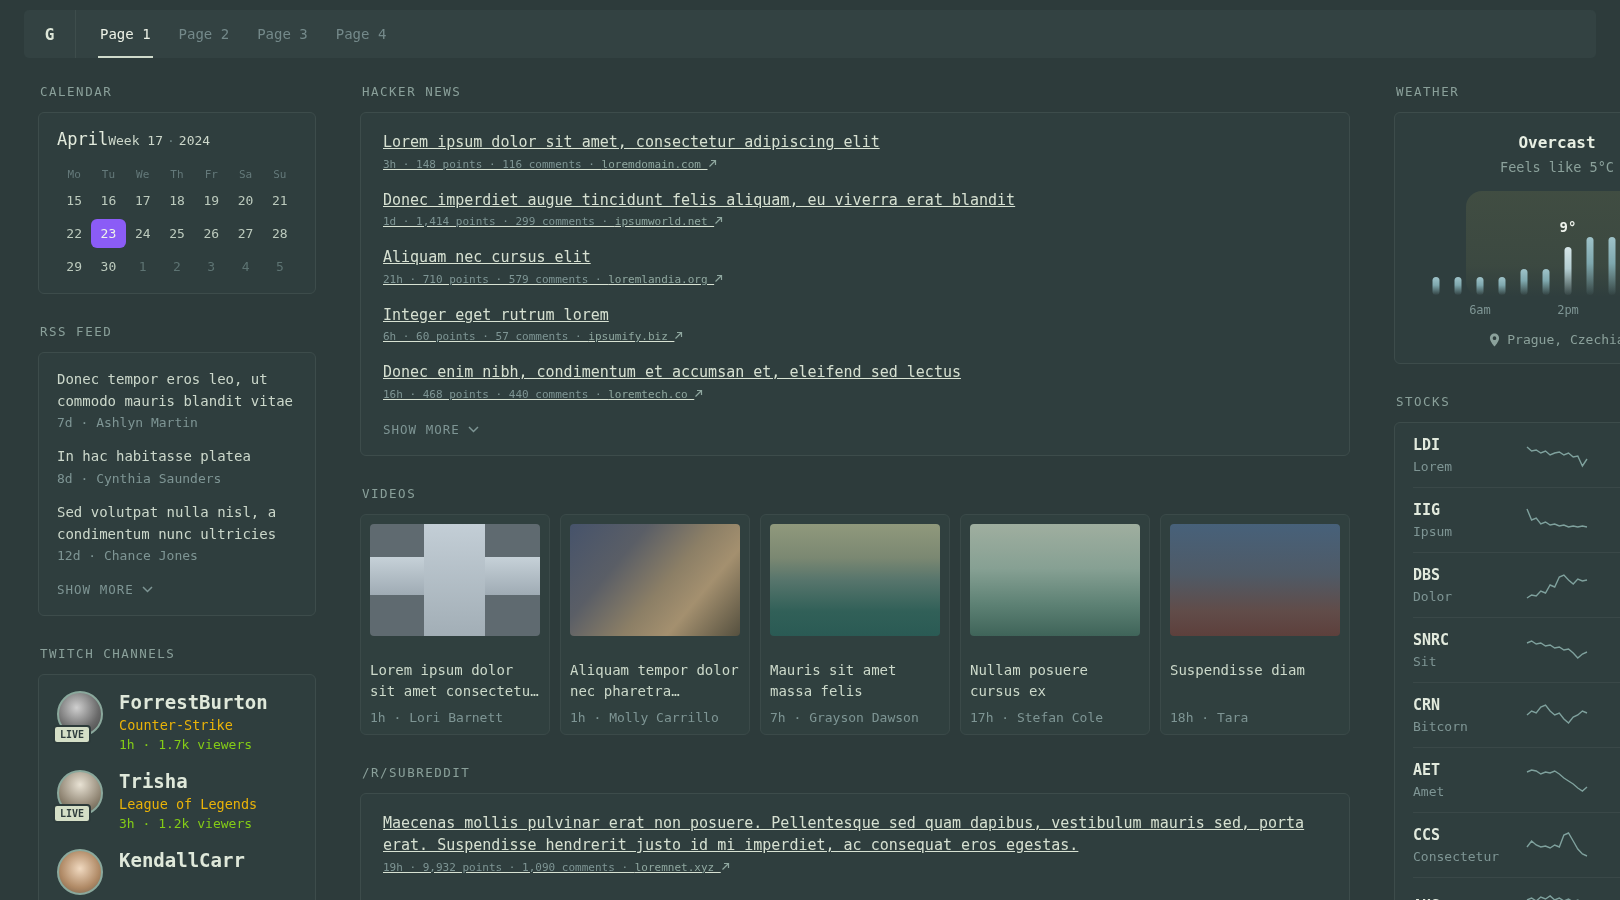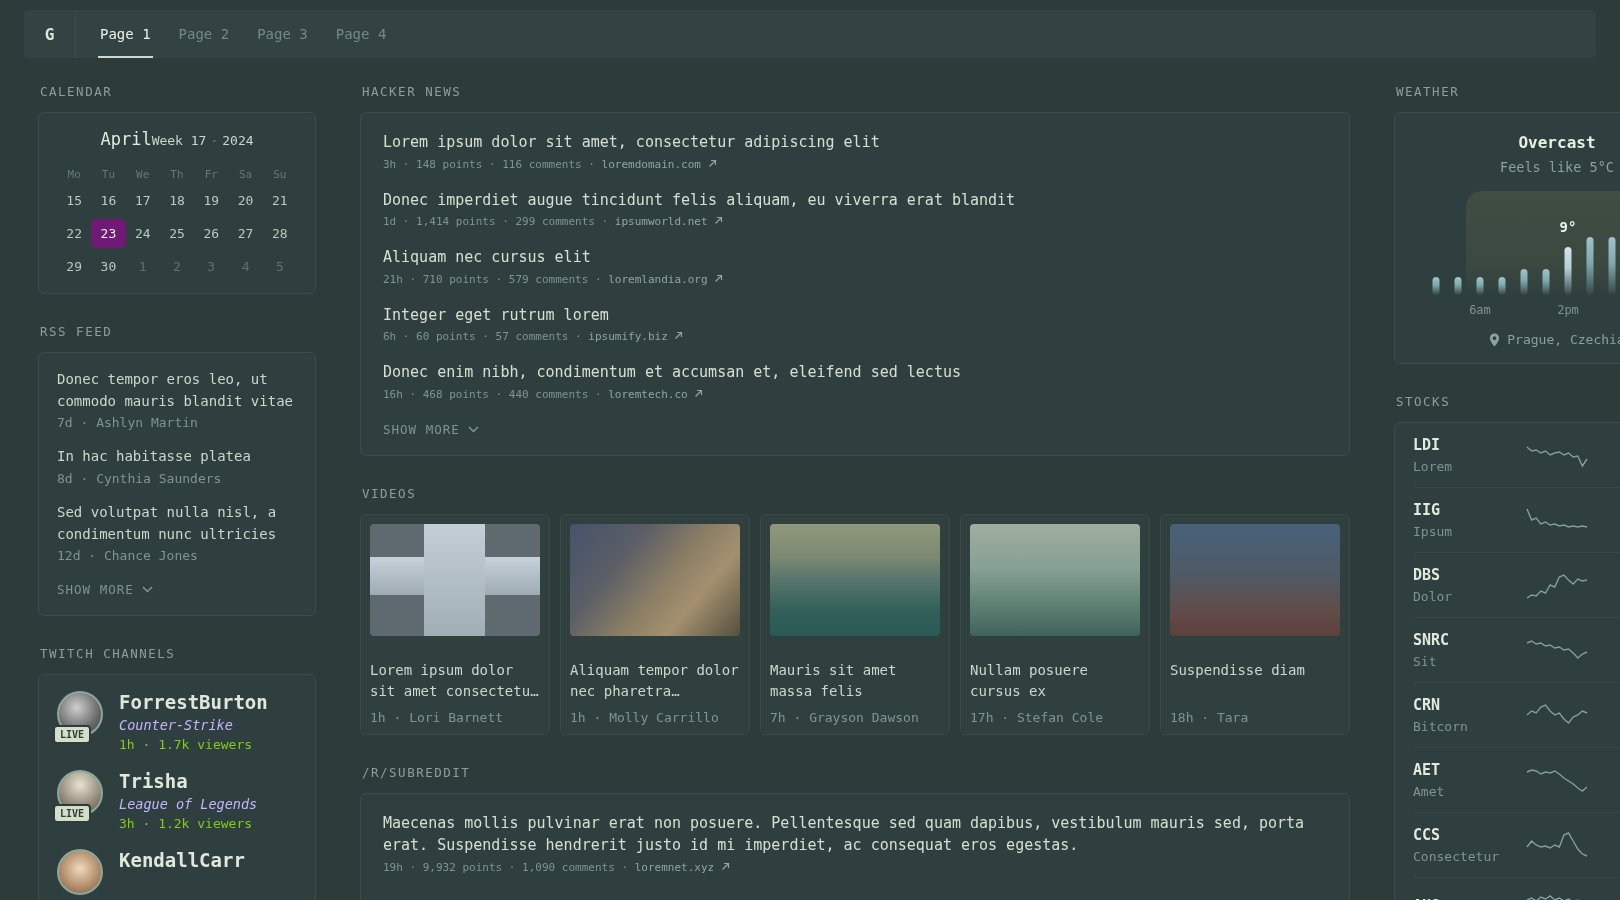--- a/index.html
+++ b/index.html
@@ -20,54 +20,54 @@
   .tab.active{ color:#ecf1e6; }
   .tab.active::after{ content:""; position:absolute; left:12px; right:12px; bottom:0;
     height:2px; background:#cfdacb; }
   
   .main{ display:grid; grid-template-columns:292px 1fr 340px; gap:30px; padding:26px 24px 0; }
   .section{ margin-bottom:30px;padding-left:14px; }
   .section-title{ font-size:12.5px; letter-spacing:1.5px; color:#8aa09a; margin:0 0 13px 2px; }
   .card{ border:1px solid #3d4c4b; background:#2f3e3e; border-radius:6px; }
   
   .cal-card{ padding:16px 18px 12px; }
-  .cal-head{ display:flex; justify-content:center; align-items:baseline; margin-bottom:14px; }
+  .cal-head{ display:flex; justify-content:flex-start; align-items:baseline; margin-bottom:14px; }
   .cal-month{ font-size:17px; color:#e3ebdd; }
   .cal-week{ font-size:13px; color:#ccd7ca; }
   .cal-week .dot{ color:#6d8383; margin:0 4px; }
   .cal-grid{ display:grid; grid-template-columns:repeat(7,1fr); row-gap:4px; text-align:center; }
   .cal-dh{ font-size:11px; color:#64797a; padding:5px 0; }
   .cal-day{ font-size:13px; color:#bccabd; padding:7px 0; border-radius:6px; cursor:pointer; }
   .cal-day.adjacent{ color:#5d7372; }
-  .cal-day.selected{ background:#701a75; color:#eef3e9; }
+  .cal-day.selected{ background:#8b5cf6; color:#eef3e9; }
   
   .feed-card{ padding:16px 18px 12px; }
   .feed-item{ margin-bottom:16px; cursor:pointer; }
   .feed-title{ font-size:14px; line-height:1.55; color:#ccd8cb; }
   .feed-meta{ font-size:13px; color:#7e9594; margin-top:3px; }
   .show-more{ display:inline-flex; align-items:center; gap:8px; font-size:12.5px;
     letter-spacing:1px; color:#7e9594; margin:2px 0 6px; cursor:pointer; }
   .hn-card{ padding:18px 22px 12px; }
-  .hn-item{ margin-bottom:18px; cursor:pointer; }
+  .hn-item{ margin-bottom:18px; cursor:pointer;text-decoration:underline; }
   .hn-title{ font-size:15px; color:#d6e0d1; line-height:1.5; }
   .hn-meta{ font-size:11px; color:#7e9594; margin-top:4px; }
   .hn-domain{ color:#8fa79f; cursor:pointer; }
   .sub-card{ padding:18px 22px; }
   
   .tw-card{ padding:16px 18px; }
   .tw-row{ display:flex; gap:16px; margin-bottom:18px; cursor:pointer; }
   .tw-avatar-wrap{ position:relative; width:46px; height:46px; flex:none; }
   .tw-avatar{ width:46px; height:46px; border-radius:50%; border:2px solid #8aa89c; }
   .av1{ background:radial-gradient(circle at 42% 35%, #cfcfcf, #6a6a6a 60%, #3f3f3f); }
   .av2{ background:radial-gradient(circle at 50% 30%, #e8e2d4, #8a7f6d 65%, #4e5246); }
   .av3{ background:radial-gradient(circle at 50% 42%, #f0d9c0, #b08a66 60%, #6e5a46); }
   .live-badge{ position:absolute; left:-4px; bottom:-7px; background:#d5dfc7; color:#2e3c3c;
     font-size:10px; font-weight:bold; padding:2px 5px; border-radius:4px; border:2px solid #2d3b3b; }
   .tw-name{ font-size:19px; font-weight:bold; color:#dfe8da; }
-  .tw-game{ font-size:13.5px; color:#c4b5fd; margin-top:4px;font-style:italic; }
+  .tw-game{ font-size:13.5px; color:#eab308; margin-top:4px; }
   .tw-meta{ font-size:13px; color:#84cc16; margin-top:4px; }
   
   #video-list{ display:flex; gap:10px; overflow:hidden; }
   .video-card{ flex:none; width:190px; background:#30403f; border:1px solid #3b4a49;
     border-radius:6px; padding:9px; cursor:pointer; }
   .video-thumb{ height:112px; border-radius:4px; margin-bottom:12px; }
   .thumb-towers{ background-color:#5f6a70;
     background-image:linear-gradient(180deg,#c3ced6,#a2aeb6),linear-gradient(180deg,#c6d1d8,#9fabb4);
     background-size:36% 100%,100% 34%; background-position:center top,center 45%;
     background-repeat:no-repeat; }

